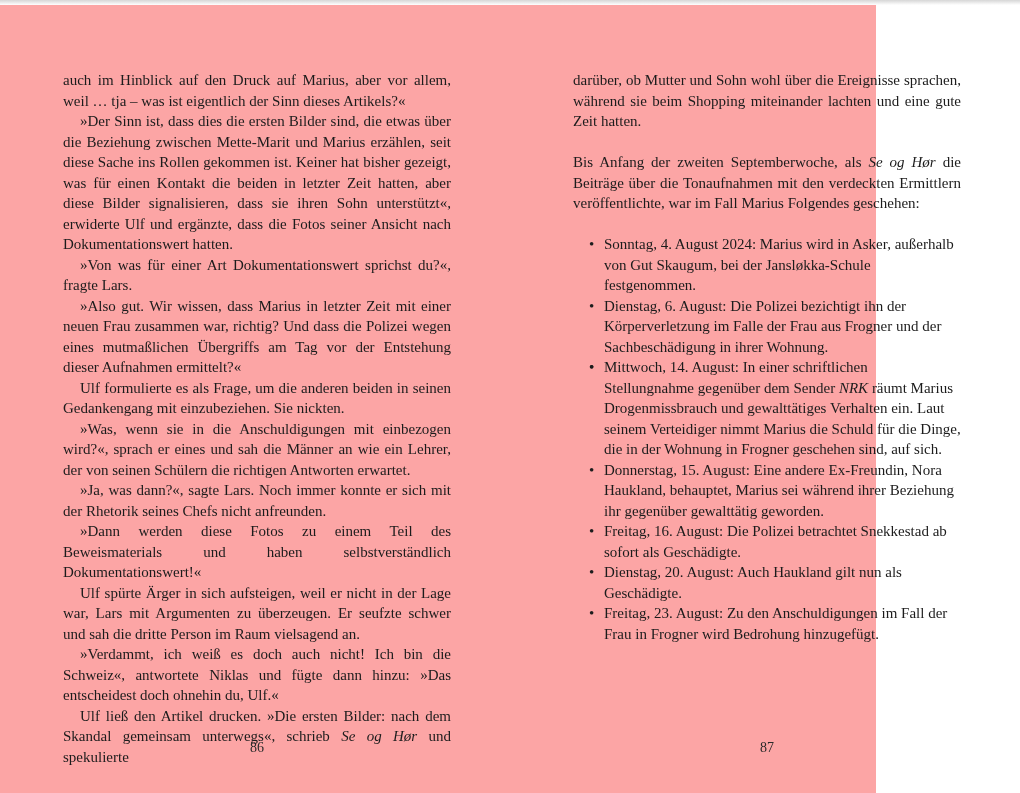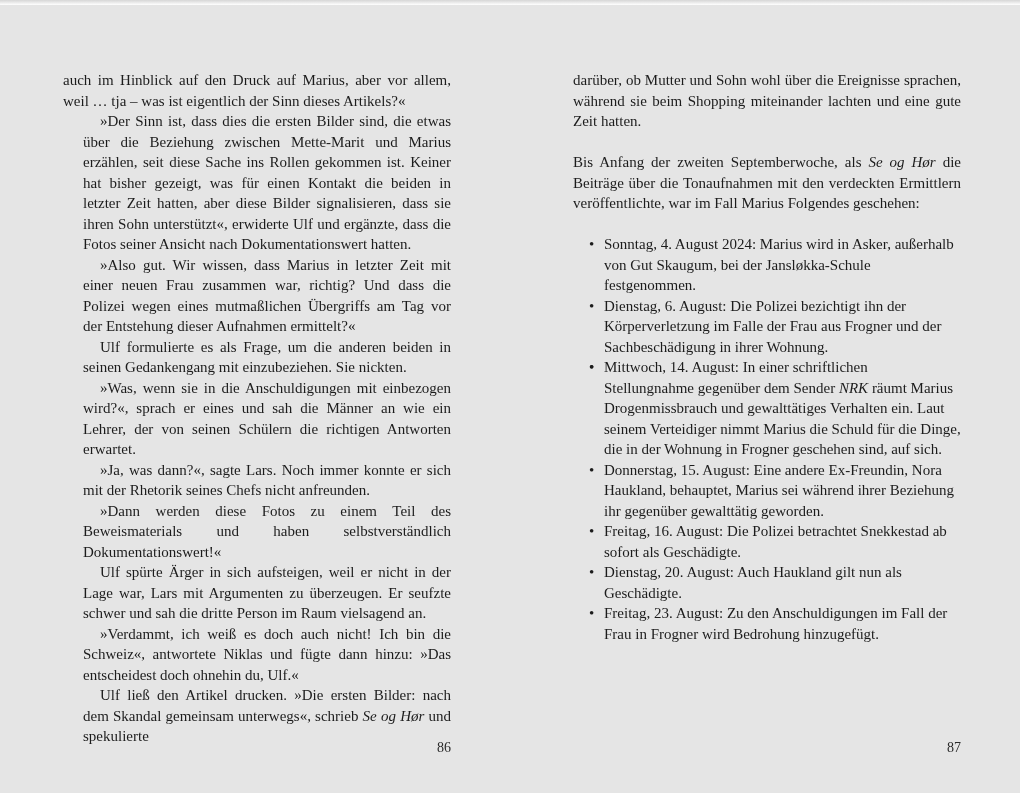--- a/index.html
+++ b/index.html
@@ -14,78 +14,79 @@
     color: #1c1c1c;
   }
   .top-edge {
     position: absolute;
     top: 0; left: 0;
     width: 1020px; height: 5px;
     background: linear-gradient(#d6d6d6, #ffffff);
   }
   .spread {
     position: relative;
-    width: 1020px;
+    width: 876px;
     height: 793px;
-    background: #e5e5e5;
+    background: #fca5a5;
   }
   .page {
     position: absolute;
     top: 0;
     height: 100%;
   }
   .page-left  { left: 63px;  width: 388px; }
   .page-right { left: 573px; width: 388px; }
   .page-text {
     position: absolute;
     top: 70px;
     left: 0;
     right: 0;
     font-size: 15px;
     line-height: 20.5px;
     text-align: justify;
     hyphens: auto;
     -webkit-hyphens: auto;
   }
   .para { text-indent: 0; }
-  .para.indent { text-indent: 17px; margin-left: 20px; }
+  .para.indent { text-indent: 17px; }
   .space-before { margin-top: 20.5px; }
   .bullet-list { }
   .bullet-item {
     position: relative;
     padding-left: 31px;
     text-align: left;
   }
   .bullet-marker {
     position: absolute;
     left: 16px;
     top: 0;
   }
   .bullet-text { }
   i { }
   .page-number {
     position: absolute;
     top: 740px;
     left: 0;
     width: 100%;
-    text-align: right;
+    text-align: center;
     font-size: 14px;
     color: #2a2a2a;
   }
 </style>
 </head>
 <body>
 
 <div class="spread">
   <div class="top-edge"></div>
 
   <div class="page page-left">
     <div class="page-text">
         <p class="para">auch im Hinblick auf den Druck auf Marius, aber vor allem, weil … tja – was ist eigentlich der Sinn dieses Artikels?«</p>
         <p class="para indent">»Der Sinn ist, dass dies die ersten Bilder sind, die etwas über die Beziehung zwischen Mette-Marit und Marius erzählen, seit diese Sache ins Rollen gekommen ist. Keiner hat bisher gezeigt, was für einen Kontakt die beiden in letzter Zeit hatten, aber diese Bilder signalisieren, dass sie ihren Sohn unterstützt«, erwiderte Ulf und ergänzte, dass die Fotos seiner Ansicht nach Dokumentationswert hatten.</p>
+        <p class="para indent">»Von was für einer Art Dokumentationswert sprichst du?«, fragte Lars.</p>
         <p class="para indent">»Also gut. Wir wissen, dass Marius in letzter Zeit mit einer neuen Frau zusammen war, richtig? Und dass die Polizei wegen eines mutmaßlichen Übergriffs am Tag vor der Entstehung dieser Aufnahmen ermittelt?«</p>
         <p class="para indent">Ulf formulierte es als Frage, um die anderen beiden in seinen Gedankengang mit einzubeziehen. Sie nickten.</p>
         <p class="para indent">»Was, wenn sie in die Anschuldigungen mit einbezogen wird?«, sprach er eines und sah die Männer an wie ein Lehrer, der von seinen Schülern die richtigen Antworten erwartet.</p>
         <p class="para indent">»Ja, was dann?«, sagte Lars. Noch immer konnte er sich mit der Rhetorik seines Chefs nicht anfreunden.</p>
         <p class="para indent">»Dann werden diese Fotos zu einem Teil des Beweismaterials und haben selbstverständlich Dokumentationswert!«</p>
         <p class="para indent">Ulf spürte Ärger in sich aufsteigen, weil er nicht in der Lage war, Lars mit Argumenten zu überzeugen. Er seufzte schwer und sah die dritte Person im Raum vielsagend an.</p>
         <p class="para indent">»Verdammt, ich weiß es doch auch nicht! Ich bin die Schweiz«, antwortete Niklas und fügte dann hinzu: »Das entscheidest doch ohnehin du, Ulf.«</p>
         <p class="para indent">Ulf ließ den Artikel drucken. »Die ersten Bilder: nach dem Skandal gemeinsam unterwegs«, schrieb <i>Se og Hør</i> und spekulierte</p>
       </div>
     <div class="page-number">86</div>

